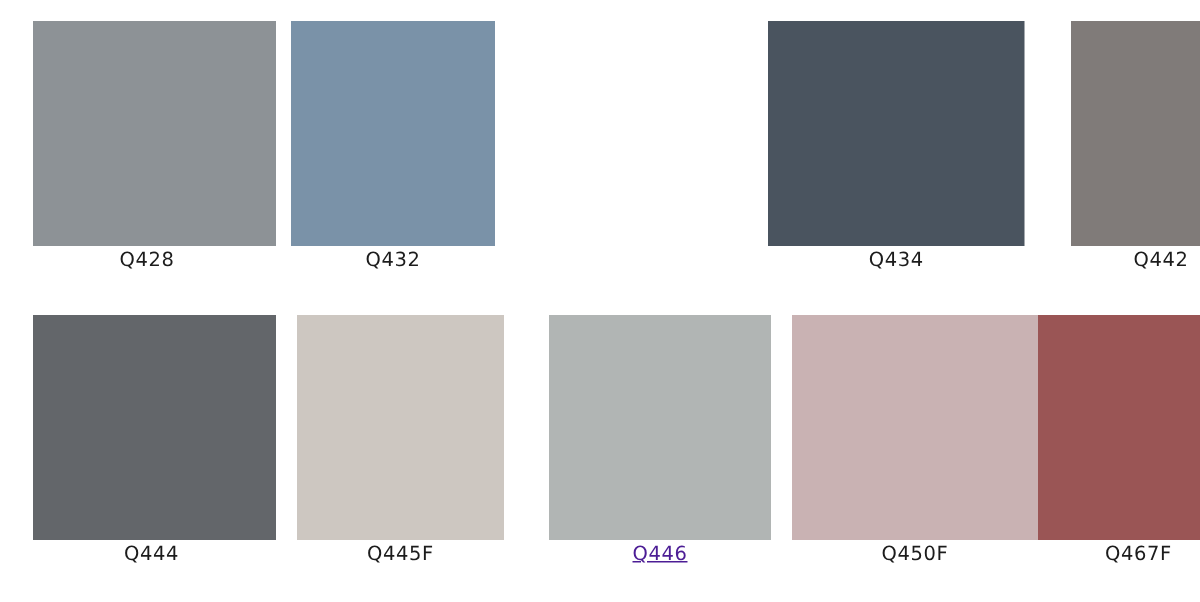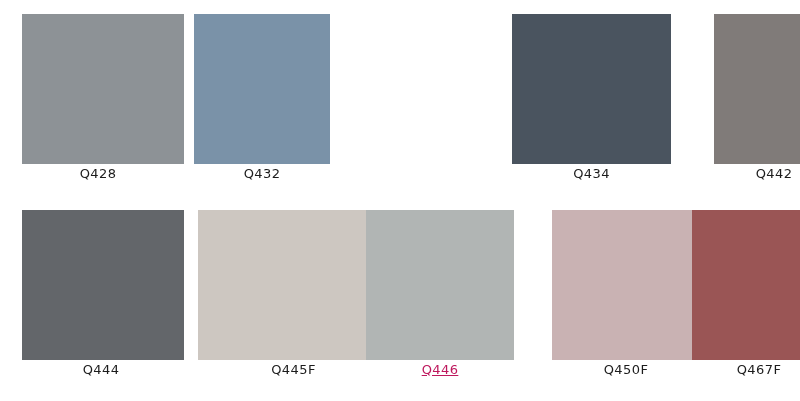--- a/index.html
+++ b/index.html
@@ -58,28 +58,28 @@
     letter-spacing: 0.4px;
     color: #1c1c1c;
     font-family: "DejaVu Sans", "Liberation Sans", sans-serif;
     white-space: nowrap;
   }
 
   
   #swatch-row-1 .col-0 { left: -14px; width: 162px; }
   #swatch-row-1 .col-1 { left: 158px;  width: 136px; }
   #swatch-row-1 .col-2 { left: 318px;  width: 148px; }
-  #swatch-row-1 .col-3 { left: 476px;  width: 159px; }
+  #swatch-row-1 .col-3 { left: 476px;  width: 171px; }
   #swatch-row-1 .col-4 { left: 678px;  width: 136px; }
 
   
   #swatch-row-2 .col-0 { left: -14px; width: 162px; }
-  #swatch-row-2 .col-1 { left: 162px;  width: 155px; padding-left: 36px; }
+  #swatch-row-2 .col-1 { left: 162px;  width: 138px; }
   #swatch-row-2 .col-2 { left: 330px;  width: 148px; }
-  #swatch-row-2 .col-3 { left: 516px;  width: 148px; }
+  #swatch-row-2 .col-3 { left: 492px;  width: 164px; }
   #swatch-row-2 .col-4 { left: 656px;  width: 158px; }
 
   
   #swatch-row-1 .col-0 .swatch-label { transform: translateX(-5px); }
   #swatch-row-1 .col-4 .swatch-label { transform: translateX(-8px); }
   #swatch-row-2 .col-0 .swatch-label { transform: translateX(-2px); }
   #swatch-row-2 .col-4 .swatch-label { transform: translateX(-12px); }
 </style>
 </head>
 <body style="background-color: rgb(255, 255, 255);">
@@ -118,21 +118,21 @@
       <div class="swatch-label" style="color: rgb(28, 28, 28);">Q444</div>
     </div>
 
     <div class="swatch-cell col-1">
       <div class="swatch-chip" style="background-color: rgb(205, 199, 193);"></div>
       <div class="swatch-label" style="color: rgb(28, 28, 28);">Q445F</div>
     </div>
 
     <div class="swatch-cell col-2">
       <div class="swatch-chip" style="background-color: rgb(177, 181, 180);"></div>
-      <div class="swatch-label" style="color: #be185d; text-decoration: underline;">Q446</div>
+      <div class="swatch-label" style="color: #4c1d95; text-decoration: underline;">Q446</div>
     </div>
 
     <div class="swatch-cell col-3">
       <div class="swatch-chip" style="background-color: rgb(201, 178, 179);"></div>
       <div class="swatch-label" style="color: rgb(28, 28, 28);">Q450F</div>
     </div>
 
     <div class="swatch-cell col-4">
       <div class="swatch-chip" style="background-color: rgb(154, 85, 85);"></div>
       <div class="swatch-label" style="color: rgb(28, 28, 28);">Q467F</div>

